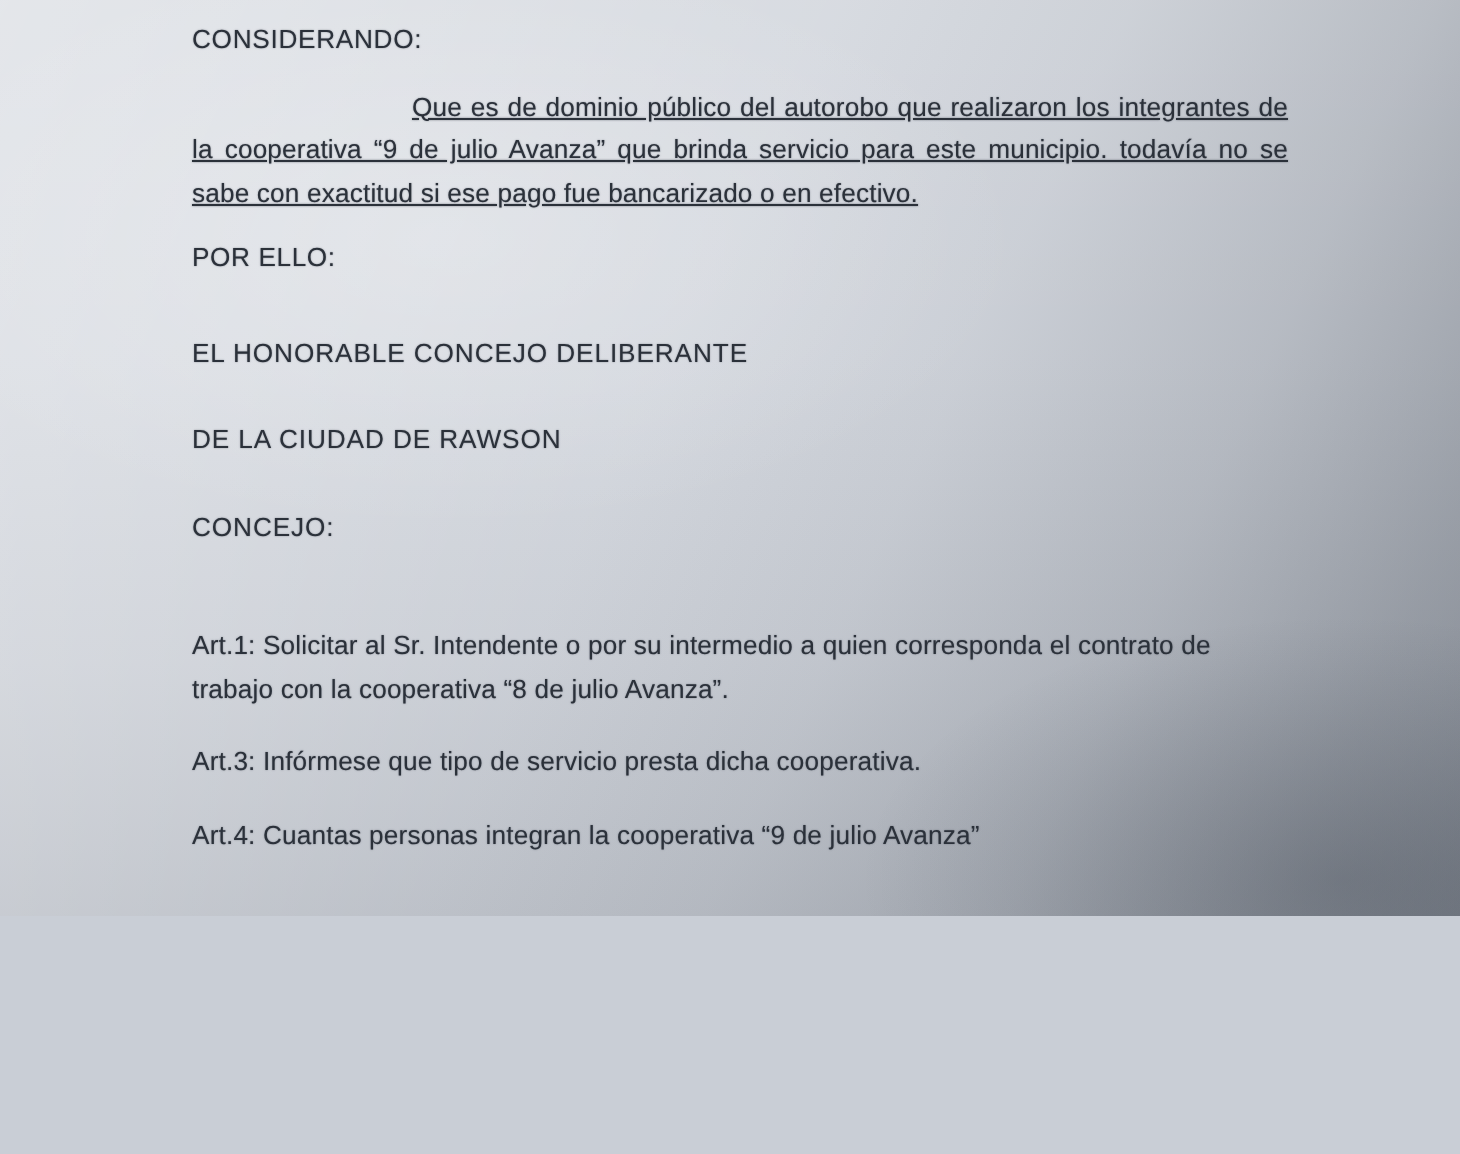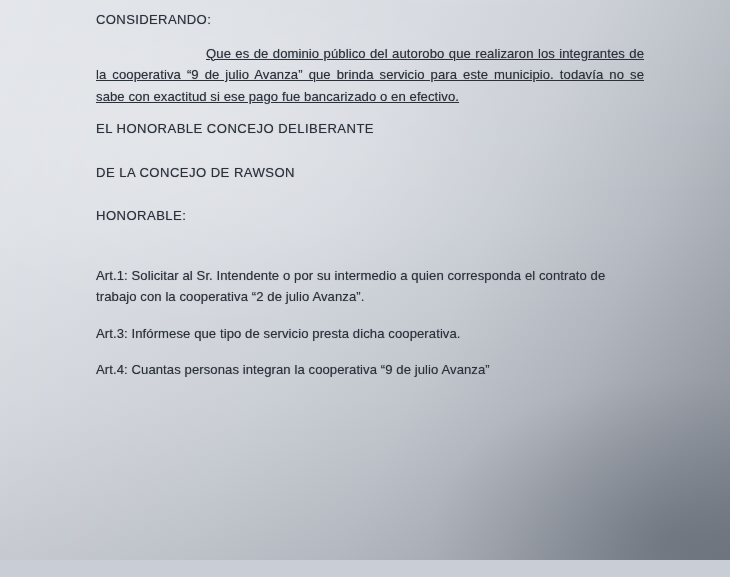--- a/index.html
+++ b/index.html
@@ -12,21 +12,21 @@
     height: 577px;
     overflow: hidden;
     background: #c9ced6;
     font-family: "Liberation Sans", sans-serif;
   }
 
   
   #page {
     position: relative;
     width: 730px;
-    height: 560px;
+    height: 458px;
     box-sizing: border-box;
     background-color: #d2d6dd;
     background-image:
       linear-gradient(115deg,
         rgba(255,255,255,0.34) 0%,
         rgba(255,255,255,0.20) 22%,
         rgba(255,255,255,0.04) 44%,
         rgba(40,48,60,0.05)  60%,
         rgba(40,48,60,0.17)  76%,
         rgba(30,38,50,0.30)  90%,
@@ -105,28 +105,29 @@
 <body>
 
 <div id="page">
   <div id="text-body">
 
     <p class="label-line">CONSIDERANDO:</p>
 
     <p class="para">Que es de dominio público del autorobo que realizaron los integrantes de la cooperativa “9 de julio Avanza” que brinda servicio para este municipio.  todavía no se sabe con exactitud si ese pago fue bancarizado o en efectivo.</p>
 
 
+    <p class="por-ello">POR ELLO:</p>
 
     <div class="heading-block">
       <p class="heading-line">EL HONORABLE CONCEJO DELIBERANTE</p>
-      <p class="heading-line">DE LA CONCEJO DE RAWSON</p>
-      <p class="heading-line">HONORABLE:</p>
+      <p class="heading-line">DE LA CIUDAD DE RAWSON</p>
+      <p class="heading-line">CONCEJO:</p>
     </div>
 
     <div class="articles">
-      <p class="article">Art.1: Solicitar al Sr. Intendente o por su intermedio a quien corresponda el contrato de trabajo con la cooperativa “2 de julio Avanza”.</p>
+      <p class="article">Art.1: Solicitar al Sr. Intendente o por su intermedio a quien corresponda el contrato de trabajo con la cooperativa “8 de julio Avanza”.</p>
       <p class="article">Art.3: Infórmese que tipo de servicio presta dicha cooperativa.</p>
       <p class="article">Art.4: Cuantas personas integran la cooperativa “9 de julio Avanza”</p>
 
     </div>
 
   </div>
 </div>
 
 </body></html>

